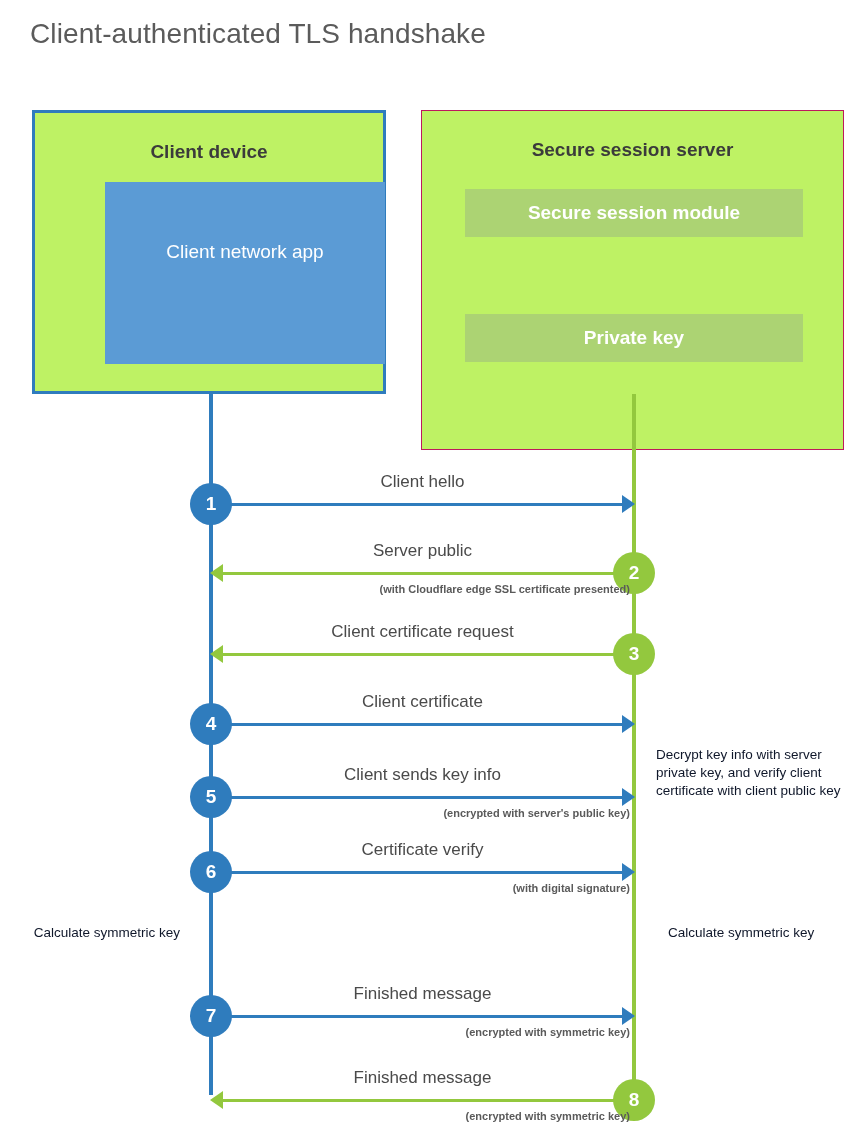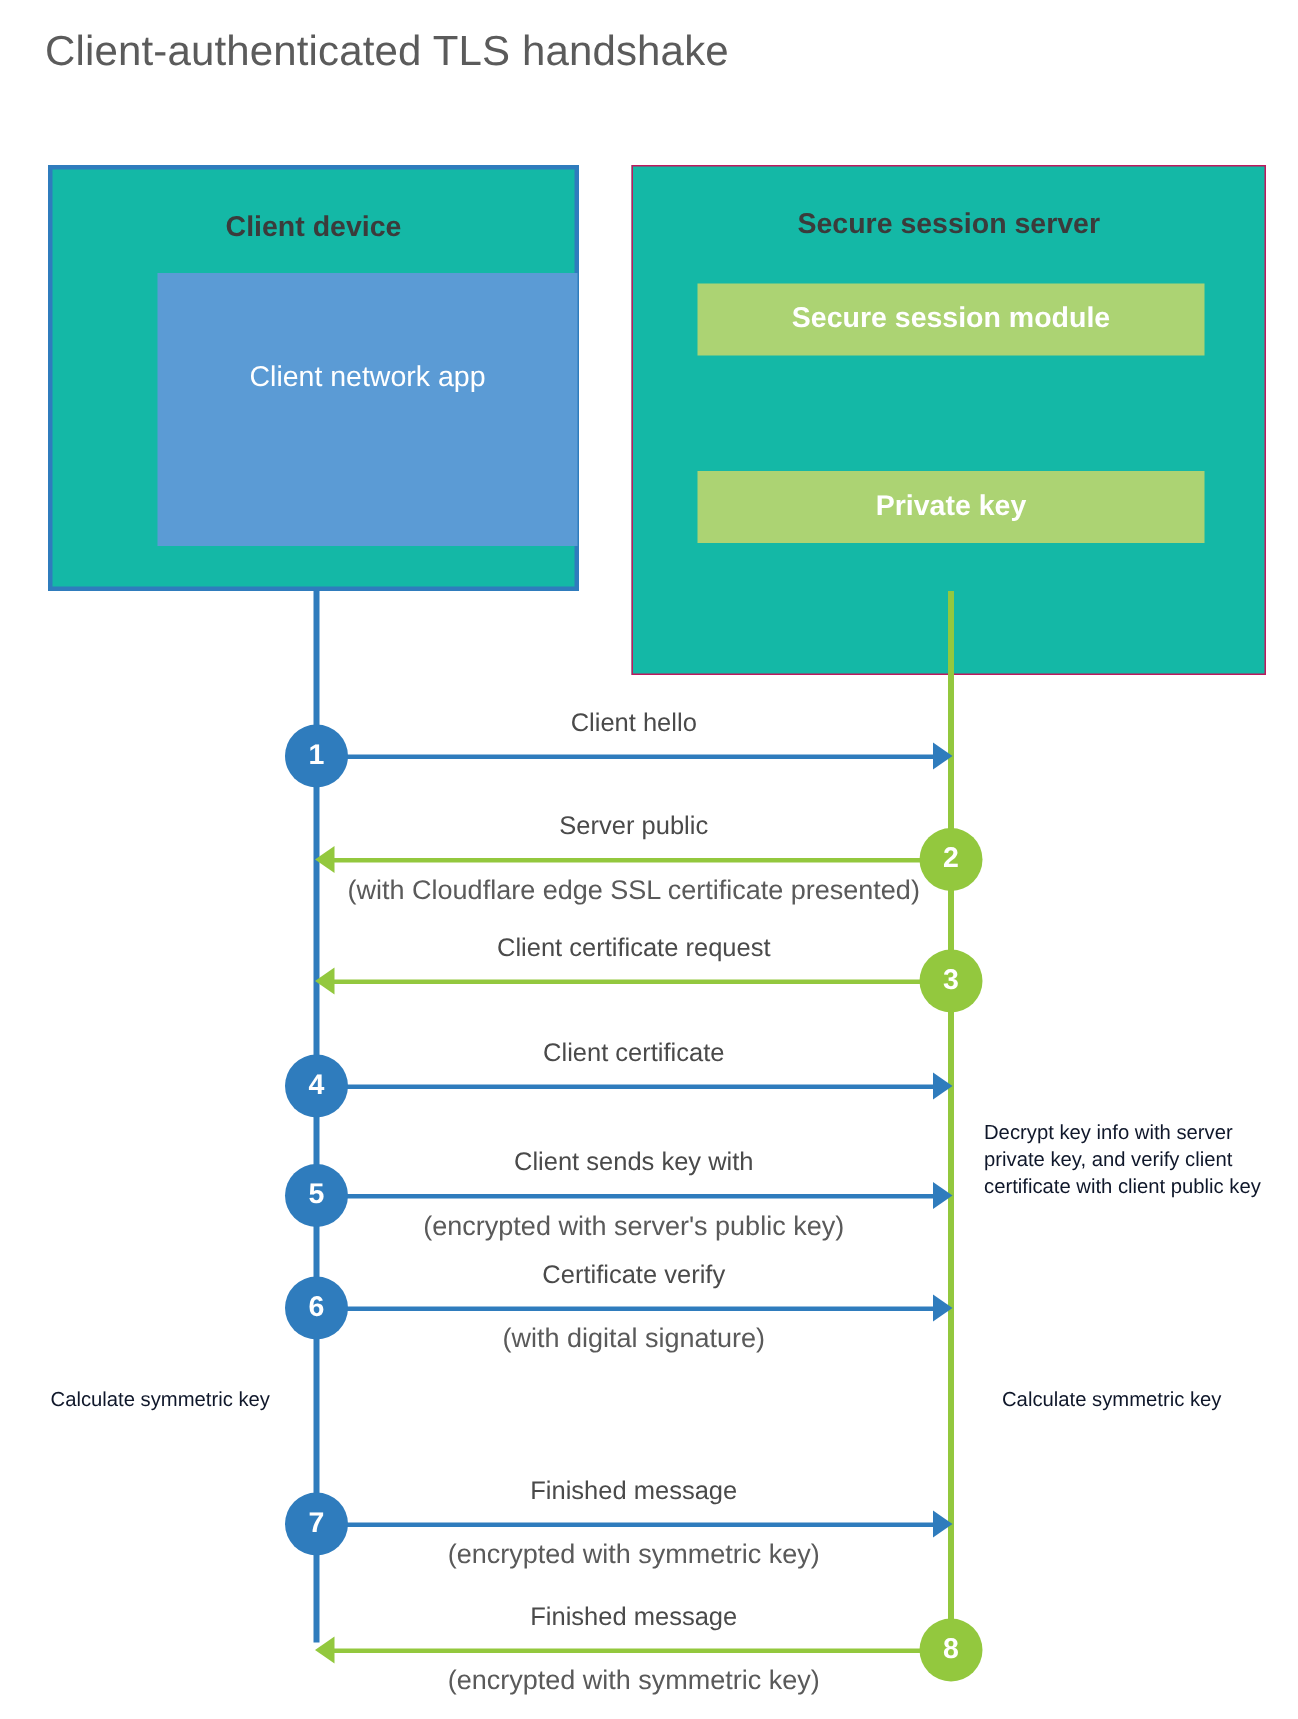--- a/index.html
+++ b/index.html
@@ -28,21 +28,21 @@
     color: #5b5b5b;
     font-weight: 400;
     letter-spacing: 0.1px;
     white-space: nowrap;
   }
 
   
   .party-box {
     position: absolute;
     box-sizing: border-box;
-    background: #14b8a6;
+    background: #bef264;
   }
   #client-box {
     left: 32px; top: 110px;
     width: 354px; height: 284px;
     border: 3px solid #2f7cbd;
   }
   #server-box {
     left: 421px; top: 110px;
     width: 423px; height: 340px;
     border: 1px solid #be185d;
@@ -161,25 +161,26 @@
     text-align: center;
     font-size: 17px;
     color: #4a4a4a;
     top: 0px;
     white-space: nowrap;
   }
   .msg-sublabel {
     position: absolute;
     left: 215px;
     width: 415px;
-    text-align: center;
-    font-size: 18px;
+    text-align: right;
+    font-size: 11px;
     color: #5a5a5a;
     top: 42px;
     white-space: nowrap;
+    font-weight: bold;
   }
 
   
   .side-note {
     position: absolute;
     font-size: 13.5px;
     line-height: 18px;
     color: #0f172a;
   }
   #note-decrypt {
@@ -244,21 +245,21 @@
         <div class="arrow-head left"></div>
         <div class="step-badge at-server">3</div>
       </div>
       <div class="step" style="top: 692px;">
         <div class="msg-label">Client certificate</div>
         <div class="msg-line to-server"></div>
         <div class="arrow-head right"></div>
         <div class="step-badge at-client">4</div>
       </div>
       <div class="step" style="top: 765px;">
-        <div class="msg-label">Client sends key with</div>
+        <div class="msg-label">Client sends key info</div>
         <div class="msg-line to-server"></div>
         <div class="arrow-head right"></div>
         <div class="step-badge at-client">5</div>
         <div class="msg-sublabel">(encrypted with server's public key)</div>
       </div>
       <div class="step" style="top: 840px;">
         <div class="msg-label">Certificate verify</div>
         <div class="msg-line to-server"></div>
         <div class="arrow-head right"></div>
         <div class="step-badge at-client">6</div>

